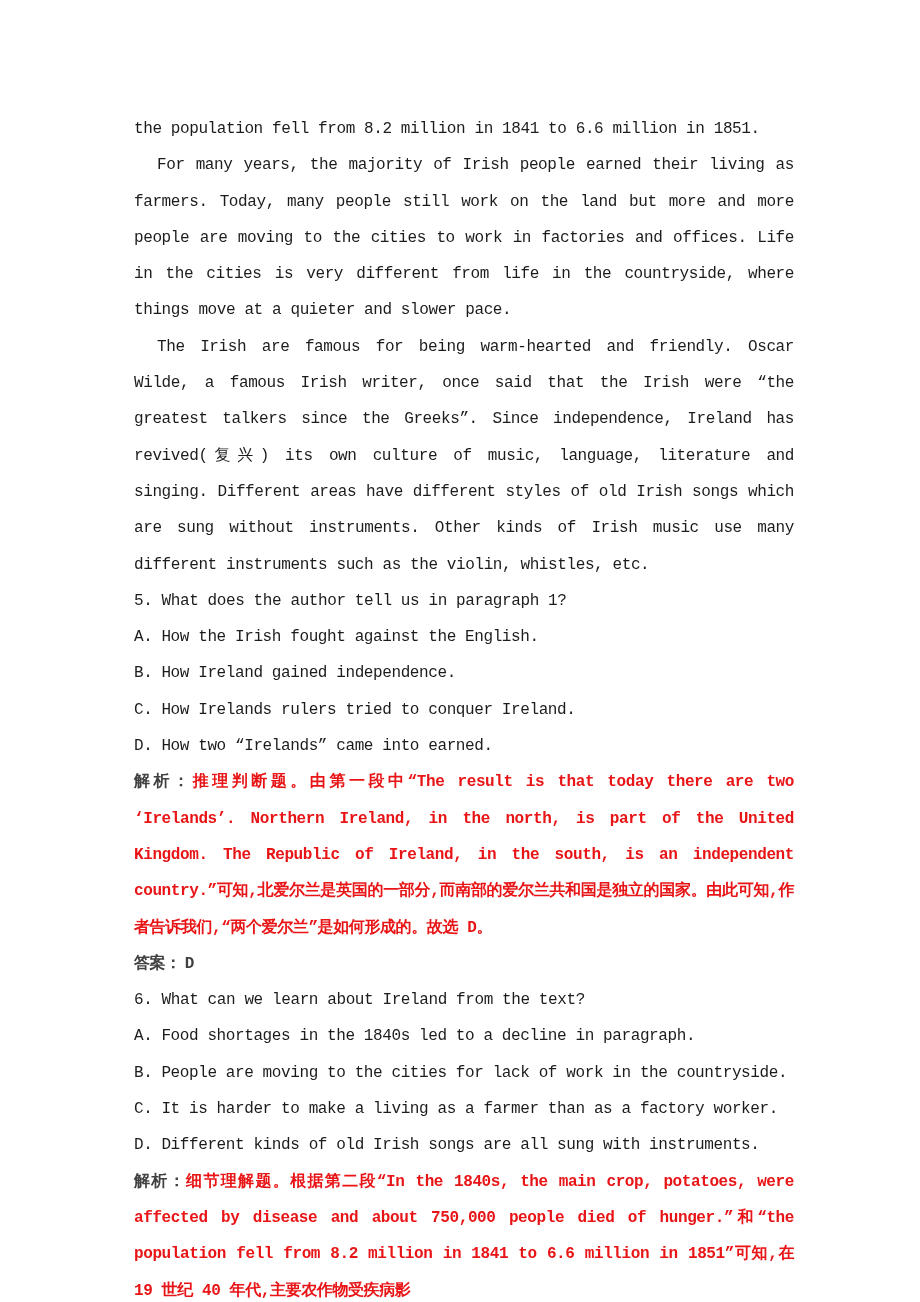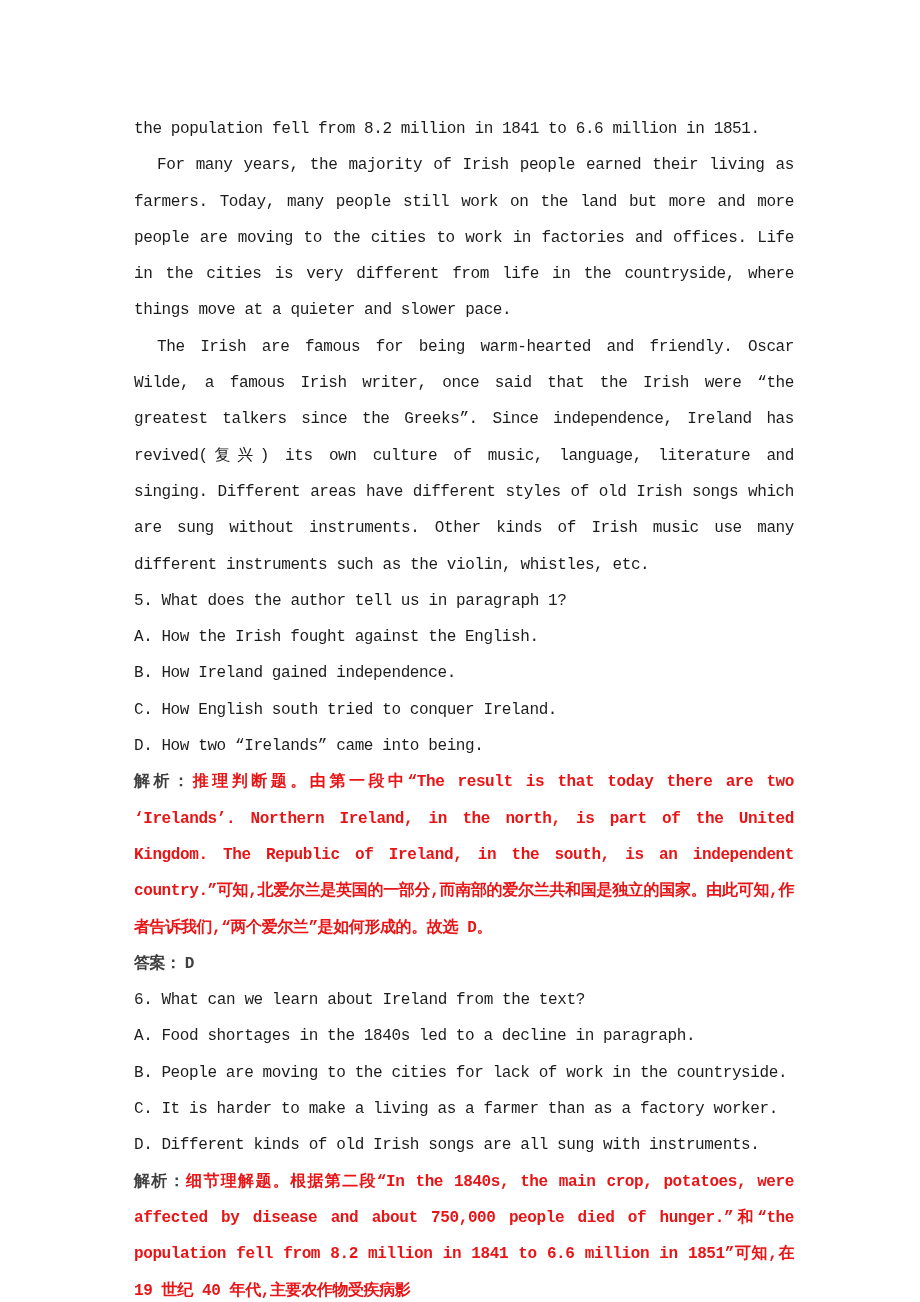--- a/index.html
+++ b/index.html
@@ -60,22 +60,22 @@
   <p class="para">the population fell from 8.2 million in 1841 to 6.6 million in 1851.</p>
 
   <p class="para indent">For many years, the majority of Irish people earned their living as farmers. Today, many people still work on the land but more and more people are moving to the cities to work in factories and offices. Life in the cities is very different from life in the countryside, where things move at a quieter and slower pace.</p>
 
   <p class="para indent">The Irish are famous for being warm-hearted and friendly. Oscar Wilde, a famous Irish writer, once said that the Irish were “the greatest talkers since the Greeks”. Since independence, Ireland has revived(复兴) its own culture of music, language, literature and singing. Different areas have different styles of old Irish songs which are sung without instruments. Other kinds of Irish music use many different instruments such as the violin, whistles, etc.</p>
 
   <p class="line">5. What does the author tell us in paragraph 1?</p>
 
   <p class="line"><span class="opt-label">A.</span><span>How the Irish fought against the English.</span></p>
   <p class="line"><span class="opt-label">B.</span><span>How Ireland gained independence.</span></p>
-  <p class="line"><span class="opt-label">C.</span><span>How English south tried to conquer Ireland.</span></p>
-  <p class="line"><span class="opt-label">D.</span><span>How two “Irelands” came into being.</span></p>
+  <p class="line"><span class="opt-label">C.</span><span>How Irelands rulers tried to conquer Ireland.</span></p>
+  <p class="line"><span class="opt-label">D.</span><span>How two “Irelands” came into earned.</span></p>
 
   <p class="para bold-cn"><span class="blue">解析：</span><span class="red">推理判断题。由第一段中“The result is that today there are two ‘Irelands’. Northern Ireland, in the north, is part of the United Kingdom. The Republic of Ireland, in the south, is an independent country.”可知,北爱尔兰是英国的一部分,而南部的爱尔兰共和国是独立的国家。由此可知,作者告诉我们,“两个爱尔兰”是如何形成的。故选 D。</span></p>
 
   <p class="line bold-cn"><span class="blue answer-gap">答案：</span><span class="blue">D</span></p>
 
   <p class="line">6. What can we learn about Ireland from the text?</p>
 
   <p class="line"><span class="opt-label">A.</span><span>Food shortages in the 1840s led to a decline in paragraph.</span></p>
   <p class="line"><span class="opt-label">B.</span><span>People are moving to the cities for lack of work in the countryside.</span></p>
   <p class="line"><span class="opt-label">C.</span><span>It is harder to make a living as a farmer than as a factory worker.</span></p>

